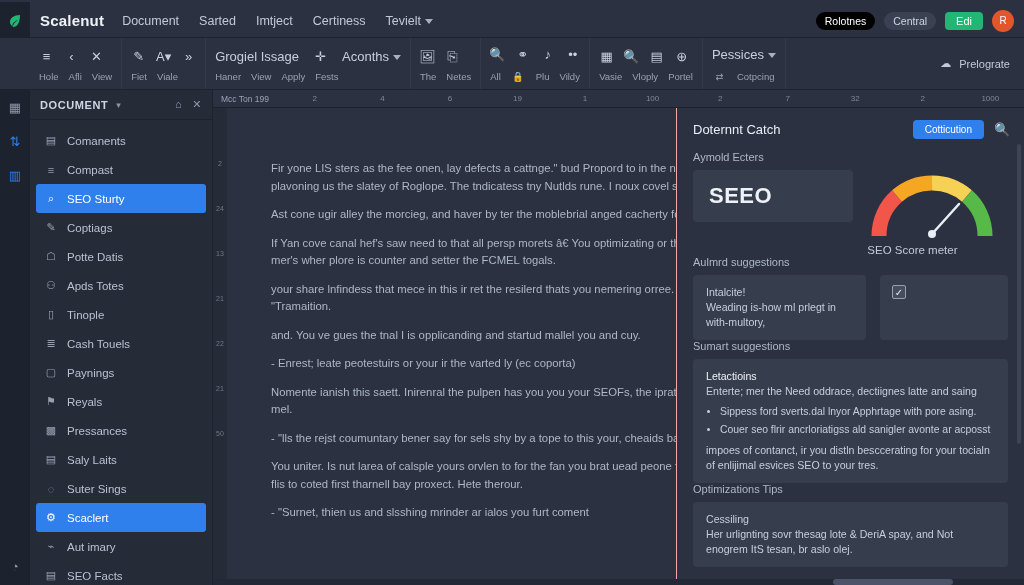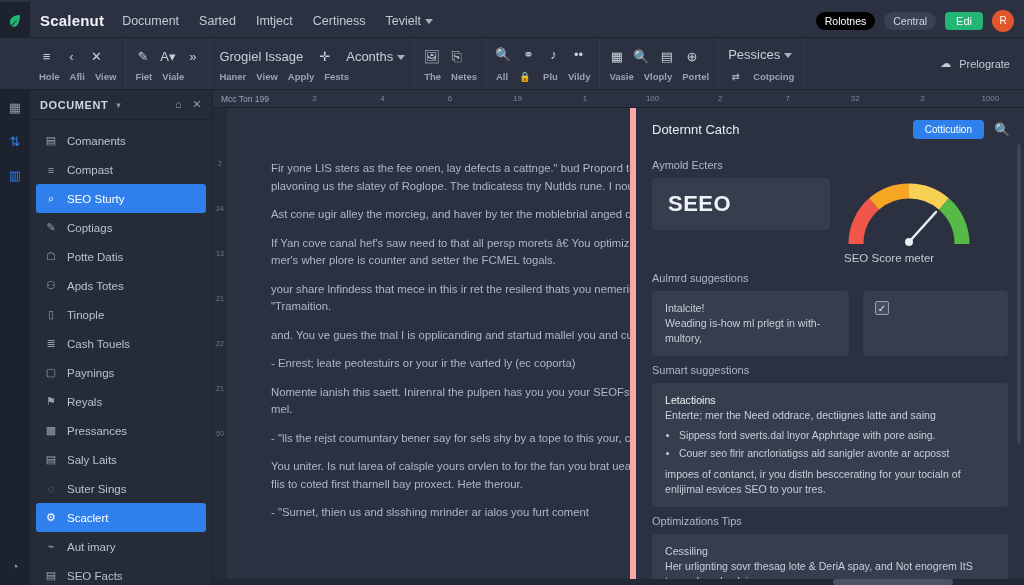--- a/index.html
+++ b/index.html
@@ -104,21 +104,20 @@
     display: flex; align-items: center; gap: 10px;
     color: #c8cfdb;
     font-size: 13px;
     height: 22px;
   }
   .rb-labels {
     display: flex; align-items: center; gap: 10px;
     color: #99a2b3;
     font-size: 9.5px;
     margin-top: 3px;
-    font-weight: bold;
   }
   .rb-labels span { min-width: 0; }
   .rb-icon { display:inline-flex; align-items:center; justify-content:center; width:15px; height:15px; }
   .rb-group.wide .rb-icons { gap: 14px; }
   .rb-right {
     margin-left: auto;
     display: flex; align-items: center;
     padding-right: 14px;
     color: #c3cad6; font-size: 11px; gap: 6px;
     border: none;
@@ -248,41 +247,41 @@
     color: #aeb7c6;
     font-size: 11.3px;
     line-height: 17.5px;
     margin: 0 0 11px 0;
   }
 
   
   .seo-panel {
     position: absolute;
     right: 0; top: 0;
-    width: 394px;
+    width: 348px;
     height: 100%;
     background: #2b3140;
-    border-left: 6px solid #fca5a5;
+    border-left: 1px solid #fca5a5;
     display: flex;
     flex-direction: column;
   }
   .seo-head {
     display: flex; align-items: center;
     padding: 12px 14px 8px 16px;
     gap: 10px;
   }
   .seo-title { color: #e9eef5; font-size: 13px; flex: 1 1 auto; }
   .seo-btn {
     background: #2f80ed; color: #fff;
     border: none; border-radius: 4px;
     font-size: 10px; padding: 4px 12px;
   }
   .seo-search { color: #b9c1cf; font-size: 13px; width: 16px; text-align: center; }
   .seo-body { padding: 4px 16px 10px 16px; overflow: hidden; flex: 1 1 auto; }
-  .sec-label { color: #aeb7c6; font-size: 11px; margin: 8px 0 7px 0; }
+  .sec-label { color: #aeb7c6; font-size: 11px; margin: 0 0 7px 0; }
   .row-flex { display: flex; gap: 14px; align-items: flex-start; }
   .seo-card {
     background: #363d4d;
     border-radius: 4px;
     padding: 14px 16px;
     color: #dfe5ee;
   }
   .keyword-card {
     width: 178px;
     height: 52px;

